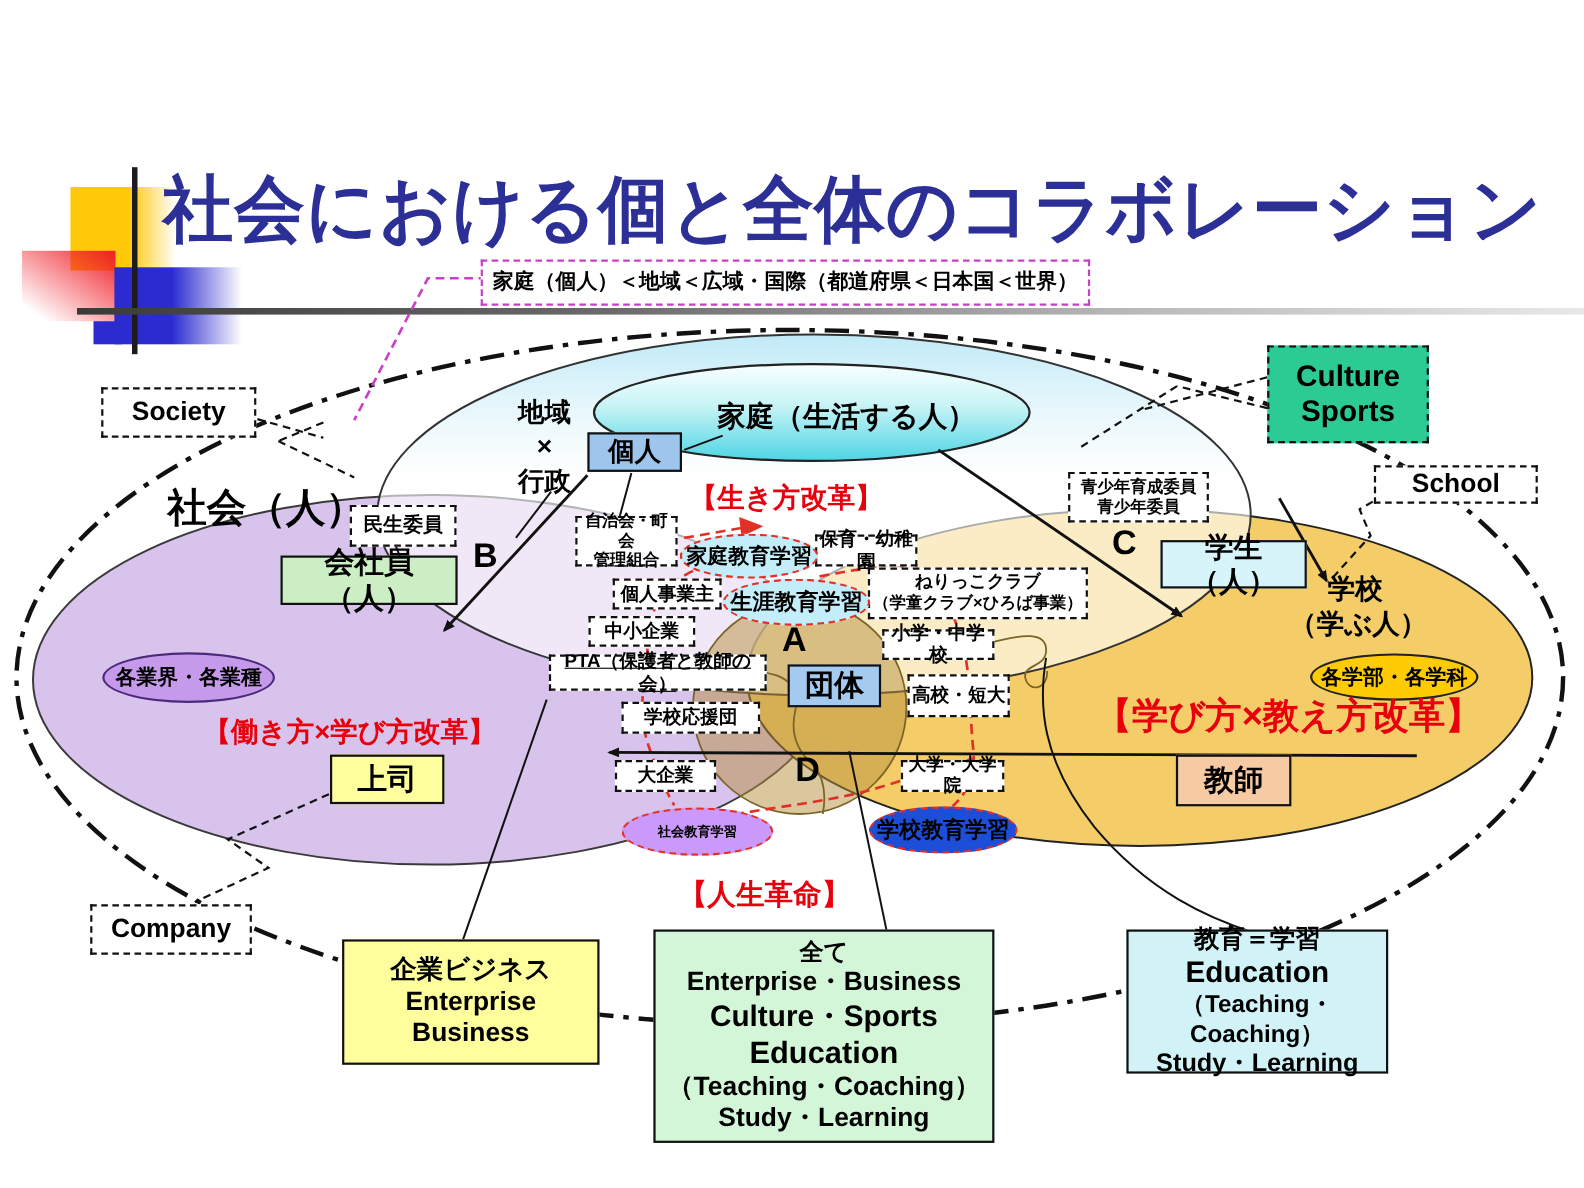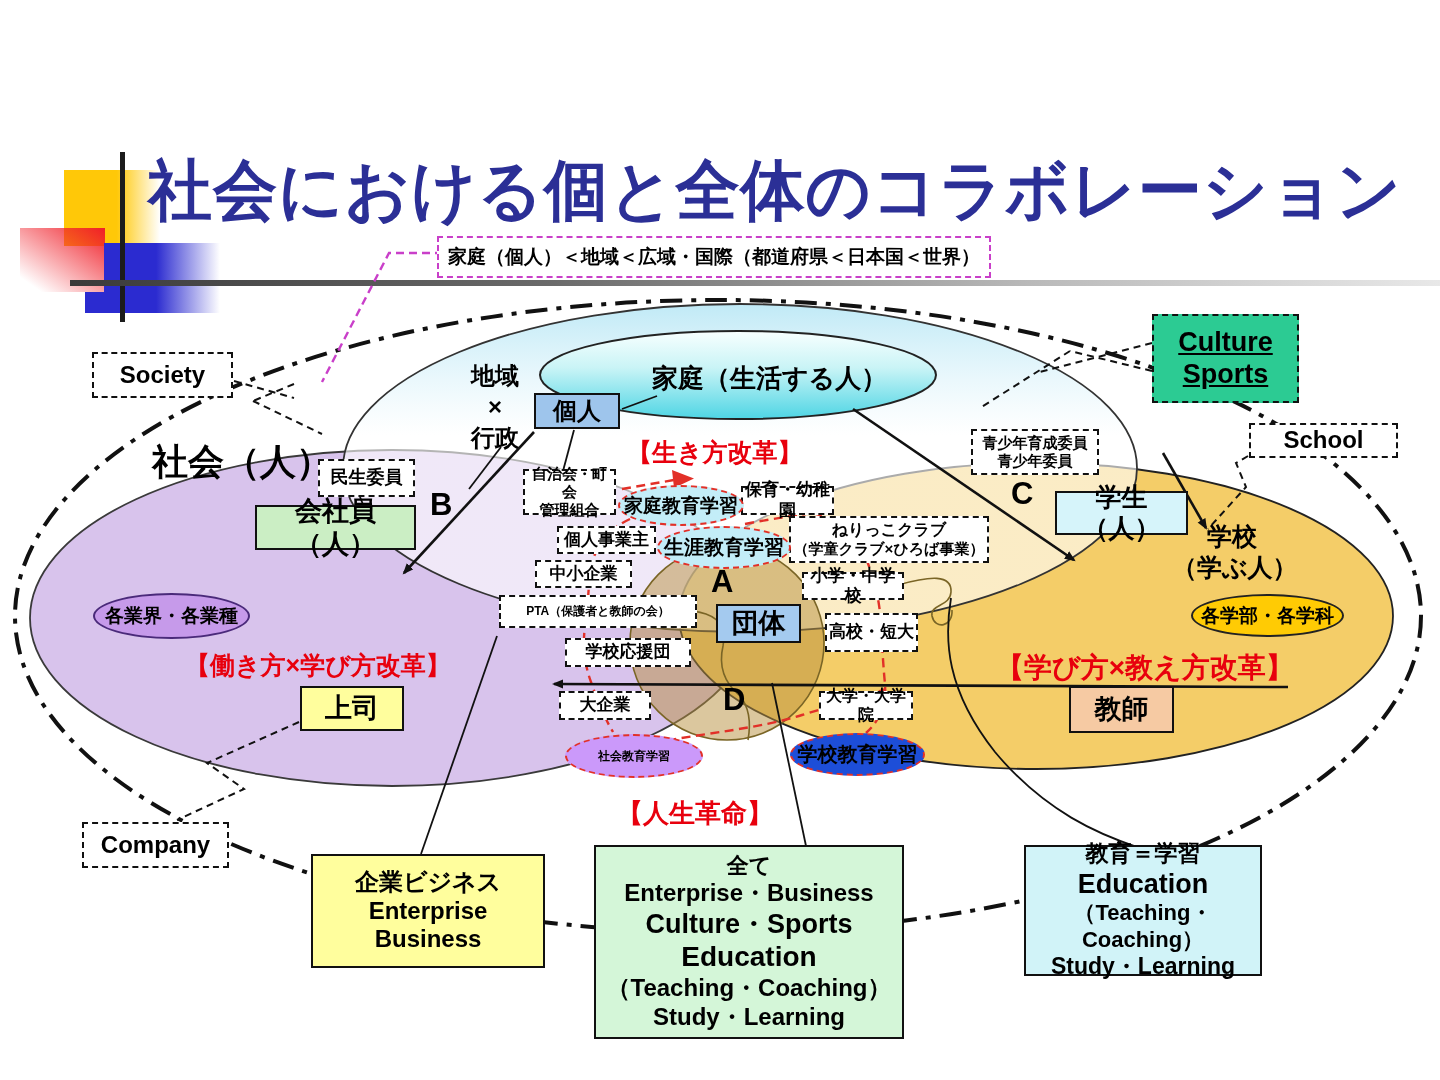--- a/index.html
+++ b/index.html
@@ -116,21 +116,21 @@
 
   <div class="dbox" style="left:92px;top:352px;width:141px;height:46px;font-size:24px;">
     <div>Society</div>
   </div>
   <div class="dbox" style="left:1249px;top:423px;width:149px;height:35px;font-size:24px;">
     <div>School</div>
   </div>
   <div class="dbox" style="left:82px;top:822px;width:147px;height:46px;font-size:24px;">
     <div>Company</div>
   </div>
-  <div class="dbox" style="left:1152px;top:314px;width:147px;height:89px;font-size:27px;background:#2CCB93;text-decoration:underline;">
+  <div class="dbox" style="left:1152px;top:314px;width:147px;height:89px;font-size:27px;background:#2CCB93;">
     <div class="ln">Culture</div>
     <div class="ln">Sports</div>
   </div>
 
   <div class="lbl" style="left:152px;top:438px;font-size:36px;">社会（人）</div>
   <div class="lbl ctr" style="left:1172px;top:521px;width:120px;font-size:25px;line-height:1.25;">
     <div>学校</div>
     <div>（学ぶ人）</div>
   </div>
   <div class="lbl" style="left:652px;top:361px;font-size:26px;">家庭（生活する人）</div>
@@ -184,21 +184,21 @@
   <div class="dbox" style="left:535px;top:560px;width:97px;height:28px;font-size:17px;">
       <div>中小企業</div>
     </div>
   <div class="dbox" style="left:802px;top:572px;width:102px;height:28px;font-size:17px;">
       <div>小学・中学校</div>
     </div>
   <div class="dbox" style="left:971px;top:429px;width:128px;height:46px;font-size:15px;">
     <div>青少年育成委員</div>
     <div>青少年委員</div>
   </div>
-  <div class="dbox" style="left:499px;top:595px;width:198px;height:33px;font-size:12px;">
+  <div class="dbox" style="left:499px;top:595px;width:198px;height:33px;font-size:17px;text-decoration:underline;">
       <div>PTA（保護者と教師の会）</div>
     </div>
   <div class="dbox" style="left:825px;top:613px;width:93px;height:39px;font-size:17px;">
       <div>高校・短大</div>
     </div>
   <div class="dbox" style="left:565px;top:638px;width:126px;height:29px;font-size:17px;">
       <div>学校応援団</div>
     </div>
   <div class="dbox" style="left:559px;top:691px;width:92px;height:29px;font-size:17px;">
       <div>大企業</div>
@@ -221,21 +221,21 @@
     </div>
   <div class="ell redell" style="left:565px;top:734px;width:138px;height:44px;font-size:12px;background:#CB99FA;">
       <div>社会教育学習</div>
     </div>
   <div class="ell redell" style="left:790px;top:733px;width:135px;height:43px;font-size:20px;background:#1d4ed8;">
       <div>学校教育学習</div>
     </div>
 
   <div class="lbl red" style="left:627px;top:436px;font-size:25px;">【生き方改革】</div>
   <div class="lbl red" style="left:185px;top:649px;font-size:25px;">【働き方×学び方改革】</div>
-  <div class="lbl red" style="left:996px;top:649px;font-size:28px;text-align:center;">【学び方×教え方改革】</div>
+  <div class="lbl red" style="left:996px;top:629px;font-size:33px;text-align:center;">【学び方×教え方改革】</div>
   <div class="lbl red" style="left:617px;top:796px;font-size:26px;">【人生革命】</div>
 
   <div class="sbox" style="left:311px;top:854px;width:234px;height:114px;background:#FFFE9D;font-size:24px;">
     <div>企業ビジネス</div>
     <div>Enterprise</div>
     <div>Business</div>
   </div>
   <div class="sbox" style="left:594px;top:845px;width:310px;height:194px;background:#D4F6D8;font-size:22px;">
     <div>全て</div>
     <div style="font-size:24px;">Enterprise・Business</div>

